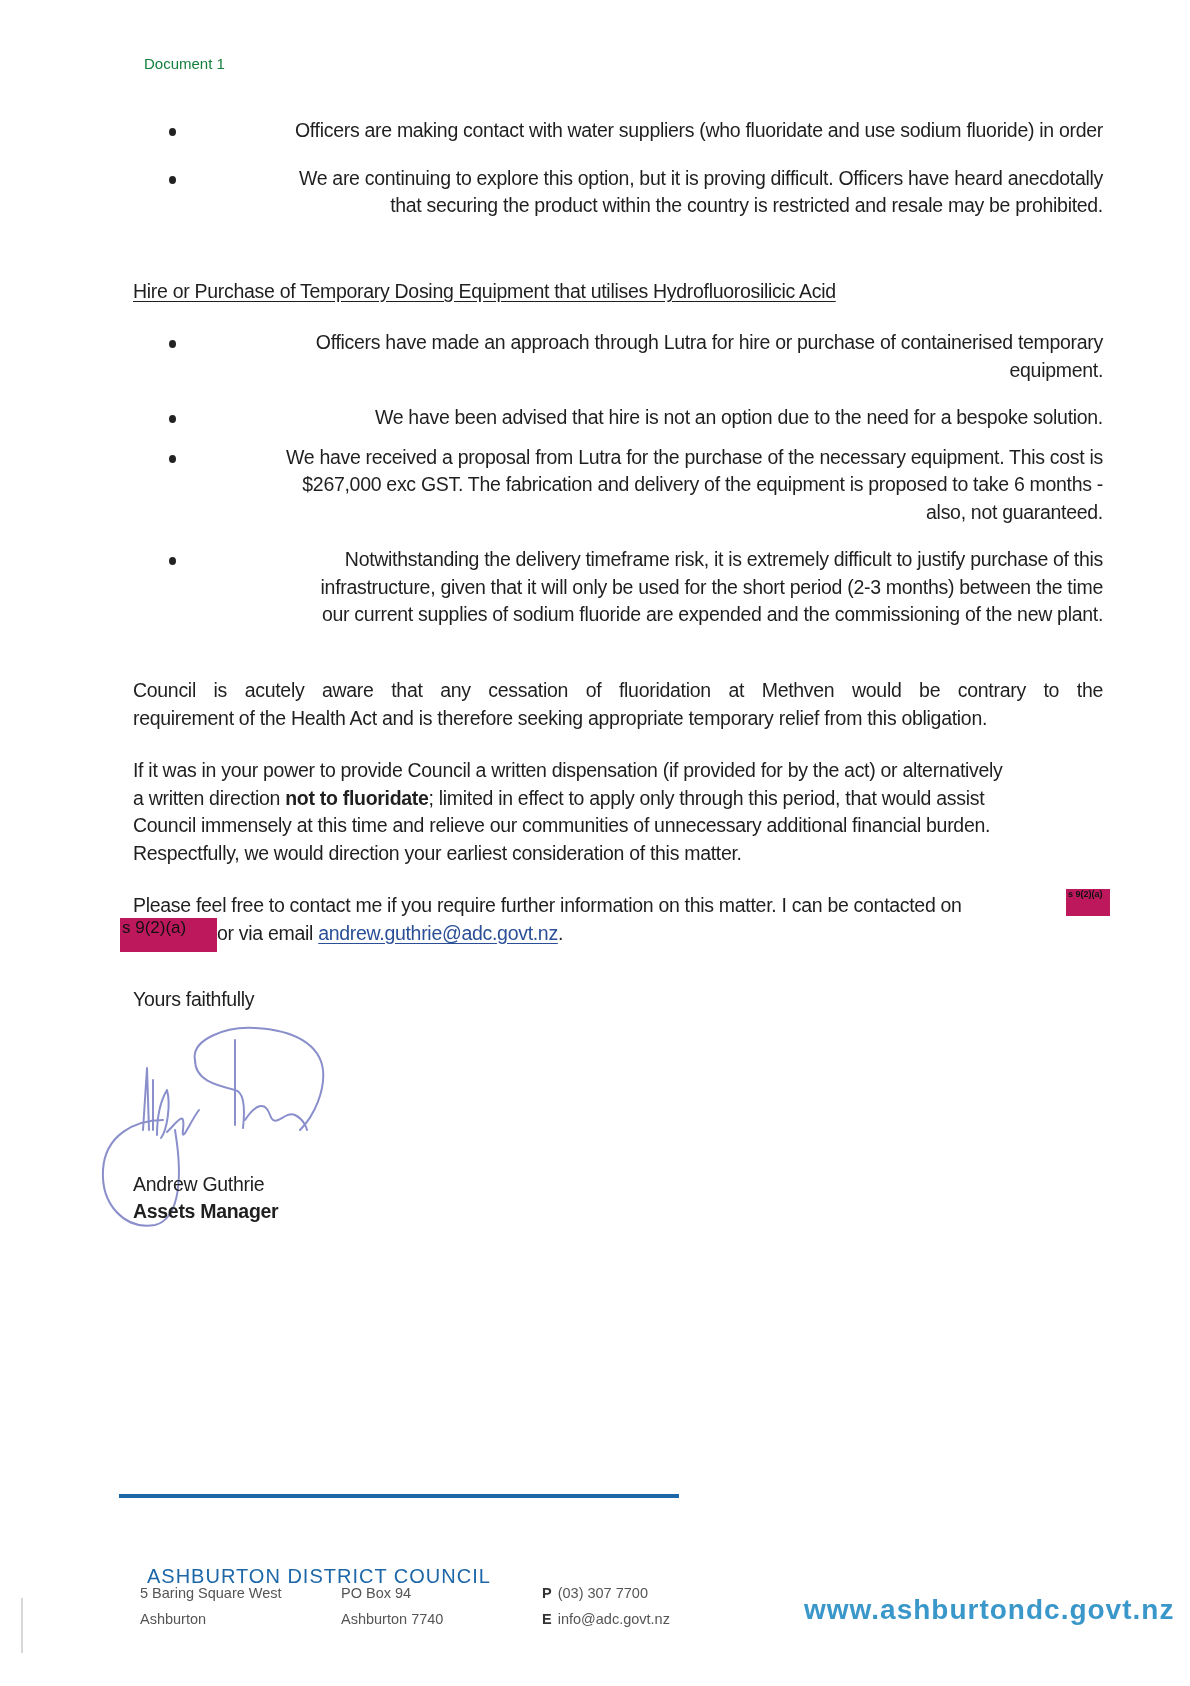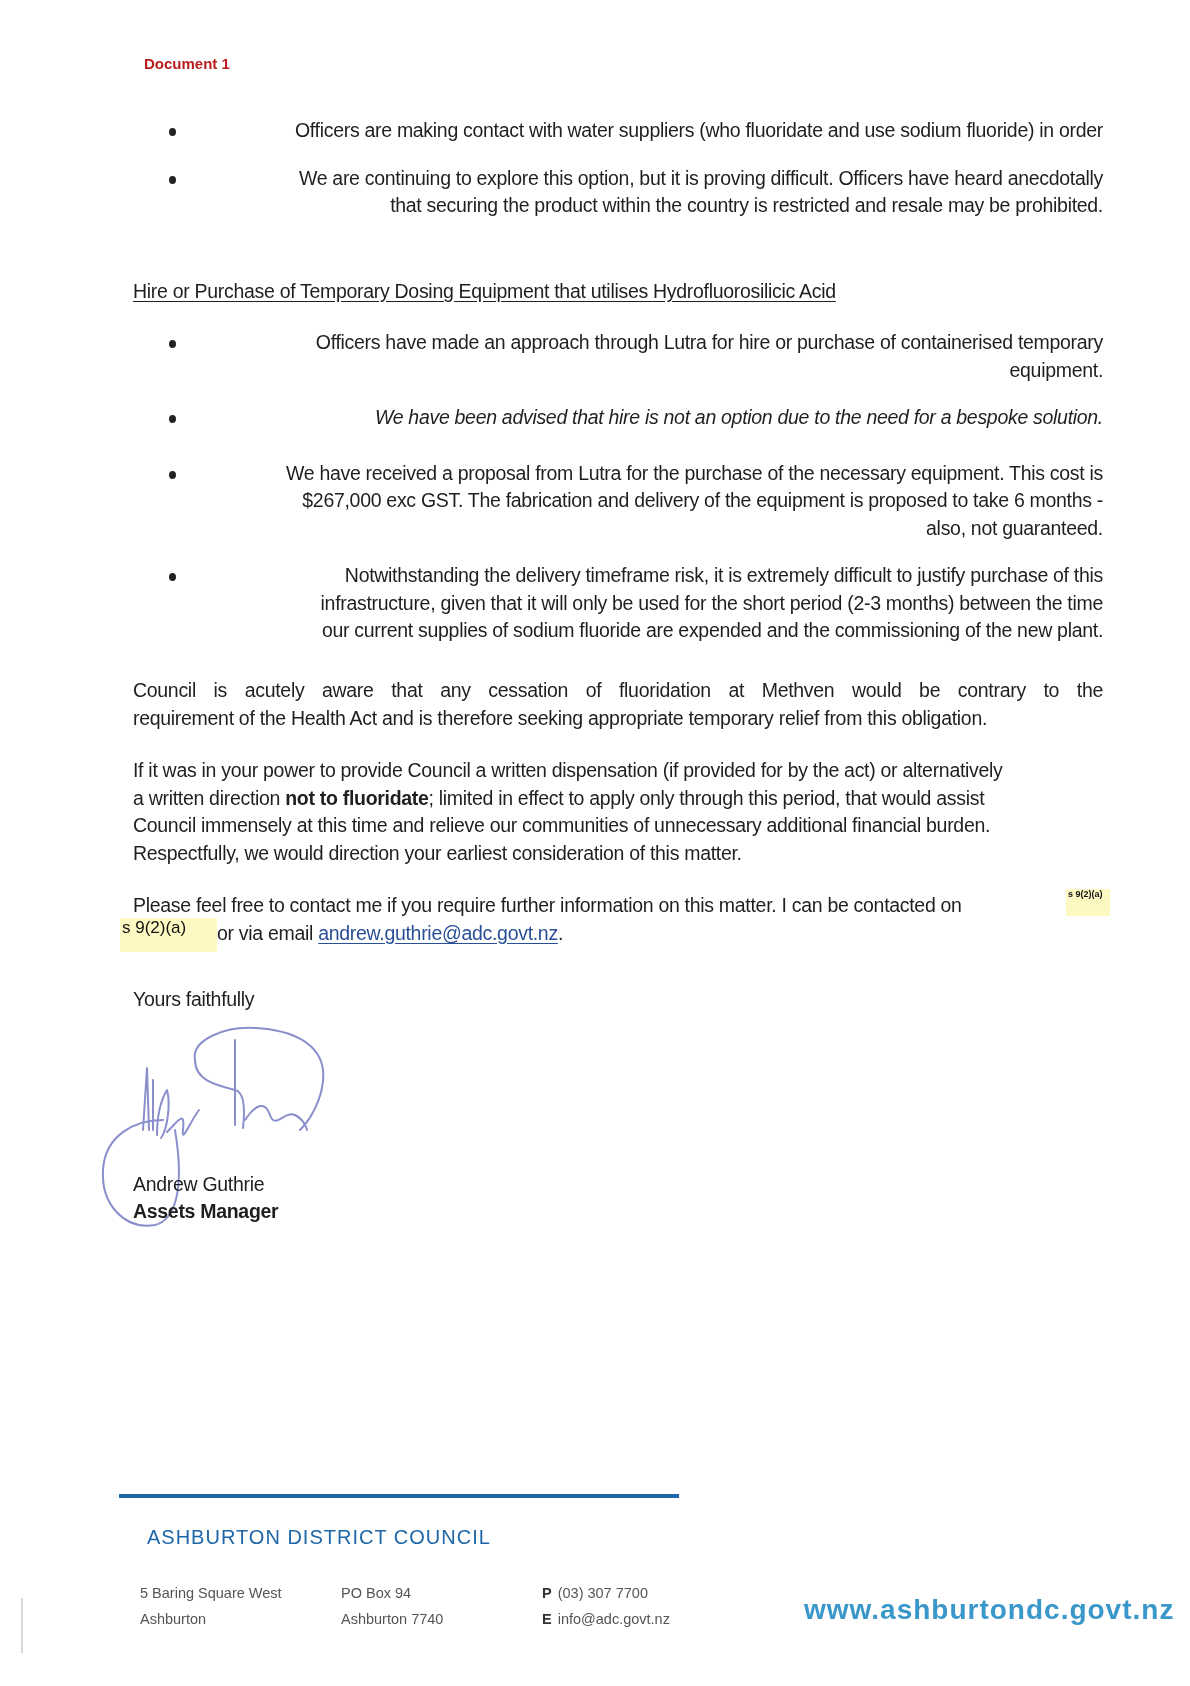--- a/index.html
+++ b/index.html
@@ -2,60 +2,60 @@
 <html><head>
 <meta charset="utf-8">
 <style>
   html, body { margin: 0; padding: 0; background: #ffffff; }
   body {
     width: 1190px; height: 1686px; position: relative; overflow: hidden;
     font-family: "Liberation Sans", sans-serif; color: #1f1f1f;
   }
   .doc-label {
     position: absolute; left: 144px; top: 55px;
-    font-family: "Liberation Sans", sans-serif; font-size: 15px; color: #b91c1c; font-weight: bold;
+    font-family: "Liberation Sans", sans-serif; font-size: 15px; color: #15803d;
   }
   .body-text {
     font-family: "Liberation Sans", sans-serif;
     font-size: 19.5px; line-height: 27.5px; color: #1f1f1f;
     letter-spacing: -0.3px;
   }
   .bullet-list { position: absolute; left: 133px; width: 970px; margin: 0; padding: 0; list-style: none; text-align: right; }
   .bullet-item { position: relative; padding-left: 72px; margin: 0; }
   .bullet-dot {
     position: absolute; left: 36px; top: 11px; width: 7px; height: 8px;
     border-radius: 50%; background: #222;
   }
   .heading-underline {
     position: absolute; left: 133px; top: 278px;
     text-decoration: underline; text-underline-offset: 3px;
   }
   .para { position: absolute; left: 133px; width: 970px; margin: 0; }
   .justify { text-align: justify; }
   .redact {
-    background: #fef9c3; color: #111; font-family: "Liberation Sans", sans-serif;
+    background: #be185d; color: #111; font-family: "Liberation Sans", sans-serif;
     font-weight: bold;
   }
   .redact-small {
     position: absolute; left: 1066px; top: 889px; width: 44px; height: 27px;
     font-size: 9px; line-height: 11px; padding-left: 2px; box-sizing: border-box;
   }
   .redact-large {
     position: absolute; left: 120px; top: 918px; width: 97px; height: 34px;
     font-size: 17px; line-height: 20px; padding-left: 2px; box-sizing: border-box;
     font-weight: normal;
   }
   .email-link { color: #2a4f96; text-decoration: underline; text-underline-offset: 3px; }
   .sig-svg { position: absolute; left: 95px; top: 1020px; }
   .closing { position: absolute; left: 133px; }
   .footer-rule {
     position: absolute; left: 119px; top: 1494px; width: 560px; height: 4px; background: #1d67a8;
   }
   .footer-org {
-    position: absolute; left: 147px; top: 1526px;
+    position: absolute; left: 147px; top: 1565px;
     font-size: 20px; letter-spacing: 1px; color: #1d67a8;
   }
   .footer-col {
     position: absolute; top: 1580px; font-size: 14.5px; line-height: 26px; color: #555;
   }
   .footer-col b { color: #333; margin-right: 6px; }
   .footer-web {
     position: absolute; left: 804px; top: 1594px;
     font-size: 28px; font-weight: bold; letter-spacing: 1px; color: #3a97c9;
   }
@@ -83,21 +83,21 @@
   </ul>
 
   <div class="heading-underline body-text">Hire or Purchase of Temporary Dosing Equipment that utilises Hydrofluorosilicic Acid</div>
 
   <ul class="bullet-list body-text" style="top:329px;">
     <li class="bullet-item" style="margin-bottom:20px;">
       <span class="bullet-dot"></span>
       <div>Officers have made an approach through Lutra for hire or purchase of containerised temporary</div>
       <div>equipment.</div>
     </li>
-    <li class="bullet-item" style="margin-bottom:28px;font-style:italic;">
+    <li class="bullet-item" style="margin-bottom:12px;">
       <span class="bullet-dot"></span>
       <div>We have been advised that hire is not an option due to the need for a bespoke solution.</div>
     </li>
     <li class="bullet-item" style="margin-bottom:20px;">
       <span class="bullet-dot"></span>
       <div>We have received a proposal from Lutra for the purchase of the necessary equipment.  This cost is</div>
       <div>$267,000 exc GST.  The fabrication and delivery of the equipment is proposed to take 6 months -</div>
       <div>also, not guaranteed.</div>
     </li>
     <li class="bullet-item">

